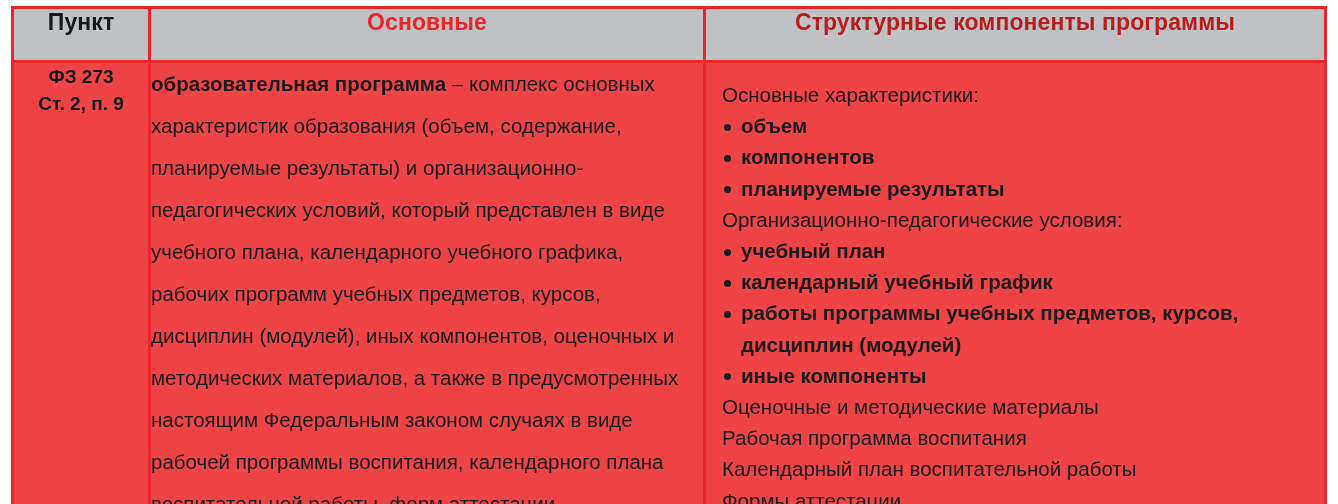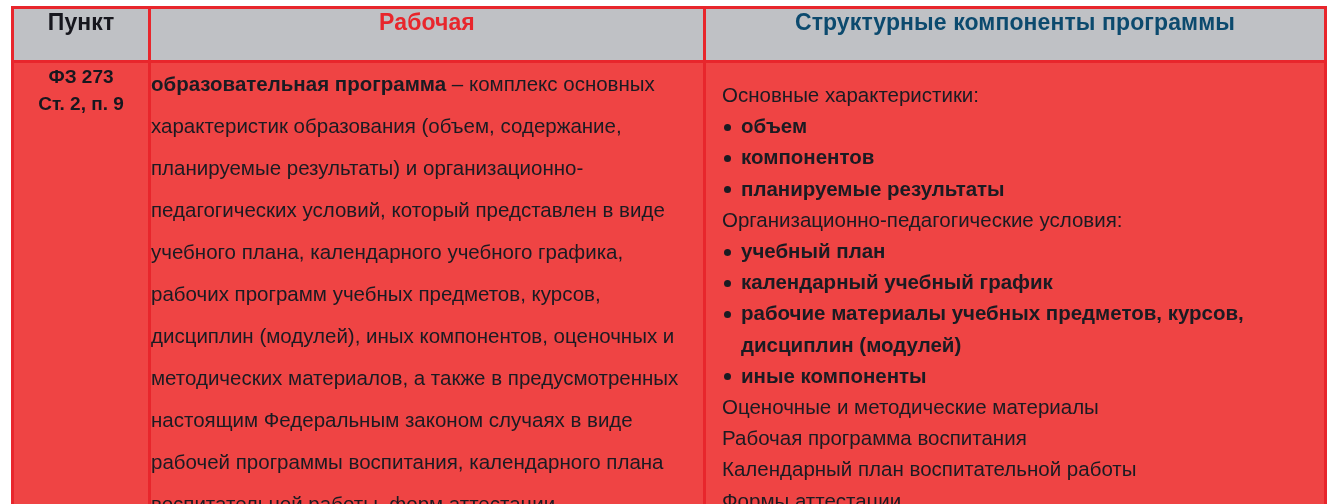--- a/index.html
+++ b/index.html
@@ -50,21 +50,21 @@
     background: #bfc1c5;
     height: 51px;
     text-align: center;
     vertical-align: middle;
     font-size: 23px;
     font-weight: bold;
     letter-spacing: 0.1px;
   }
   th.h-punkt  { color: #17171e; }
   th.h-ponyat { color: #e8262c; }
-  th.h-komp   { color: #0c4a6e; margin-top: 32px; }
+  th.h-komp   { color: #b91c1c; margin-top: 32px; }
 
   
   tbody td {
     background: #ef4444;
   }
 
   td.col-punkt {
     text-align: center;
     padding-top: 12px;
     font-size: 19px;
@@ -122,21 +122,21 @@
 <div class="table-wrap">
   <table class="fz-table">
     <colgroup>
       <col class="c1">
         <col class="c2">
         <col class="c3">
     </colgroup>
     <thead>
       <tr>
         <th class="h-punkt">Пункт</th>
-        <th class="h-ponyat">Рабочая</th>
+        <th class="h-ponyat">Основные</th>
         <th class="h-komp">Структурные компоненты программы</th>
       </tr>
     </thead>
     <tbody>
       <tr>
 
         <td class="col-punkt">
           <span class="pline">ФЗ 273</span>
           <span class="pline">Ст. 2, п. 9</span>
         </td>
@@ -147,21 +147,21 @@
 
         <td class="col-komponenty">
           <ul class="klist" id="komponenty-list">
               <li class="plain">Основные характеристики:</li>
               <li class="bullet">объем</li>
               <li class="bullet">компонентов</li>
               <li class="bullet">планируемые результаты</li>
               <li class="plain">Организационно-педагогические условия:</li>
               <li class="bullet">учебный план</li>
               <li class="bullet">календарный учебный график</li>
-              <li class="bullet">рабочие материалы учебных предметов, курсов, дисциплин (модулей)</li>
+              <li class="bullet">работы программы учебных предметов, курсов, дисциплин (модулей)</li>
               <li class="bullet">иные компоненты</li>
               <li class="plain">Оценочные и методические материалы</li>
               <li class="plain">Рабочая программа воспитания</li>
               <li class="plain">Календарный план воспитательной работы</li>
               <li class="plain">Формы аттестации</li>
             </ul>
         </td>
 
       </tr>
     </tbody>

